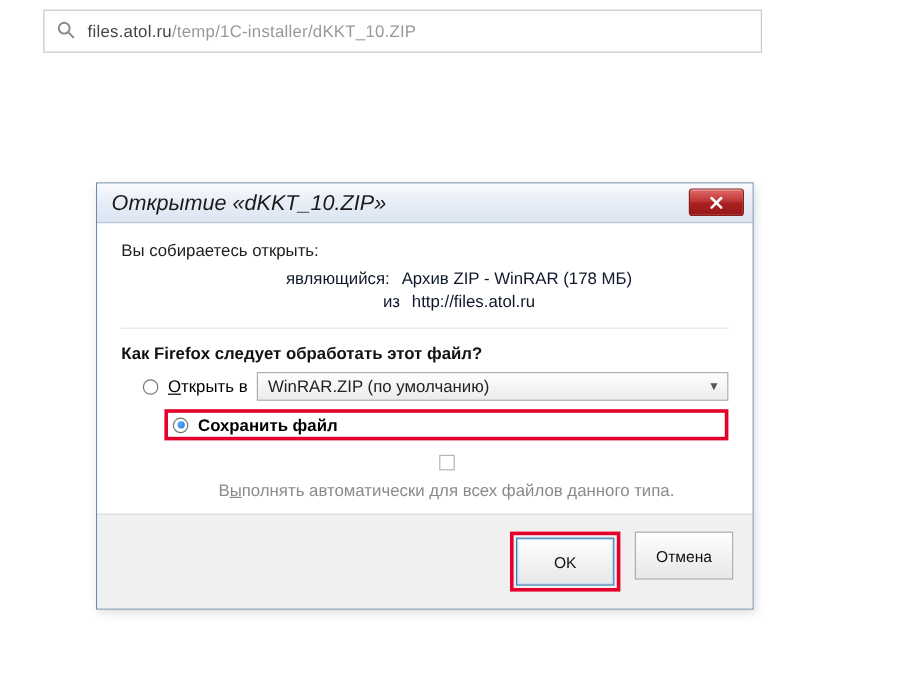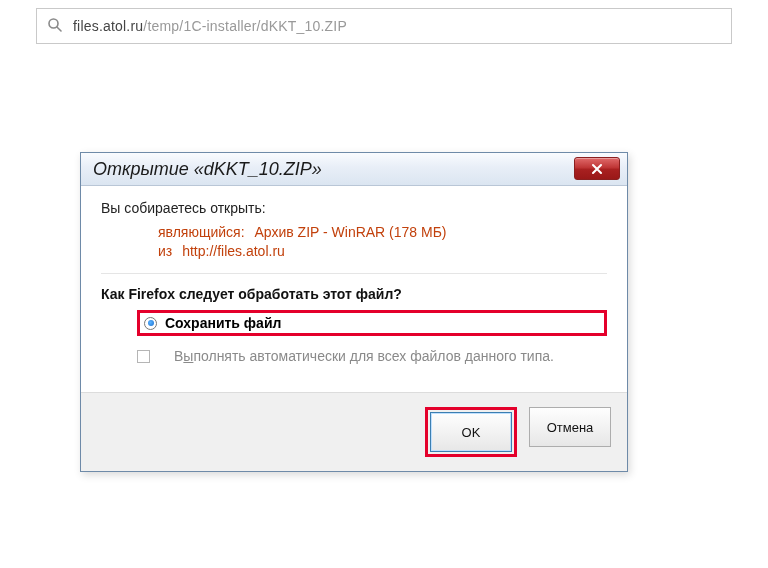--- a/index.html
+++ b/index.html
@@ -9,21 +9,21 @@
     font-family: "Segoe UI", Tahoma, Arial, sans-serif;
     font-size: 14px;
     background: #fff;
     position: relative;
     overflow: hidden;
   }
   
   .urlbar {
     position: absolute;
     left: 36px; top: 8px;
-    width: 696px; height: 36px;
+    width: 599px; height: 36px;
     border: 1px solid #c9c9c9;
     background: #fff;
     display: flex; align-items: center;
     padding: 0 10px;
     gap: 10px;
   }
   .urlbar svg { flex: 0 0 auto; }
   .urlbar .url { color: #999; letter-spacing: .2px; }
   .urlbar .url .host { color: #444; }
   
@@ -74,21 +74,21 @@
   .file-icon::after{
     content:""; position:absolute; left:3px; right:3px; top:13px; height:3px;
     background: linear-gradient(90deg,#5a3fc8,#9a86e2);
   }
   .file-icon .books{
     position:absolute; left:3px; right:3px; bottom:3px; height:10px;
     background: linear-gradient(90deg,#6aa84f 0 33%, #c27ba0 33% 66%, #6fa8dc 66%);
   }
   .file-name { font-weight: bold; color: #111; }
   .file-meta-block { margin-left: 57px; margin-top: -2px; }
-  .file-meta-row { color: #c2410c; margin-top: 3px; }
+  .file-meta-row { color: #0f172a; margin-top: 3px; text-align: center; }
   .file-meta-row .label { margin-right: 6px; }
   .hr { border-top: 1px solid #e5e5e5; margin: 14px 0 12px 0; }
   .question { font-weight: bold; color: #111; margin-bottom: 8px; }
   .options { margin-left: 18px; }
   .opt-row { display: flex; align-items: center; gap: 8px; margin-bottom: 7px; }
   .radio {
     width: 13px; height: 13px; border:1px solid #777; border-radius:50%;
     display:inline-flex; align-items:center; justify-content:center;
     background:#fff; cursor:pointer;
   }
@@ -105,21 +105,21 @@
     padding: 0 6px 0 8px;
     cursor: pointer;
     color: #222;
   }
   .select .chev { color:#555; font-size:10px; }
   .highlight-red { border: 3px solid #e4002b; padding: 2px 4px; }
   .saved-row-wrapper { margin-left:18px;font-weight:bold; }
   .checkbox {
     width: 13px; height: 13px; border:1px solid #b5b5b5; background:#fff;
   }
-  .auto-row { display:flex; align-items:center; gap:24px; margin: 12px 0 20px 18px; color:#8a8a8a; }
+  .auto-row { display:flex; align-items:center; gap:8px; margin: 12px 0 4px 18px; color:#8a8a8a;flex-direction:column; }
   .auto-row .autotext .ul { text-decoration: underline; }
   .footer {
     background: #f0f0f0;
     border-top: 1px solid #dcdcdc;
     padding: 14px 16px;
     display: flex; justify-content: flex-end; gap: 12px;
   }
   .btn {
     min-width: 82px; height: 40px;
     border: 1px solid #adadad;
@@ -171,20 +171,28 @@
         <span class="label">из</span>
         <span>http://files.atol.ru</span>
       </div>
     </div>
 
     <div class="hr"></div>
 
     <div class="question">Как Firefox следует обработать этот файл?</div>
 
     <div class="options">
+      <div class="opt-row">
+        <span class="radio"></span>
+        <span><span style="text-decoration:underline">О</span><span>ткрыть в</span></span>
+        <div class="select">
+          <span>WinRAR.ZIP (по умолчанию)</span>
+          <span class="chev">▼</span>
+        </div>
+      </div>
 
       <div class="saved-row-wrapper">
         <div class="highlight-red">
           <div class="opt-row" style="margin-bottom:0">
             <span class="radio checked"></span>
             <span>Сохранить файл</span>
           </div>
         </div>
       </div>
 

